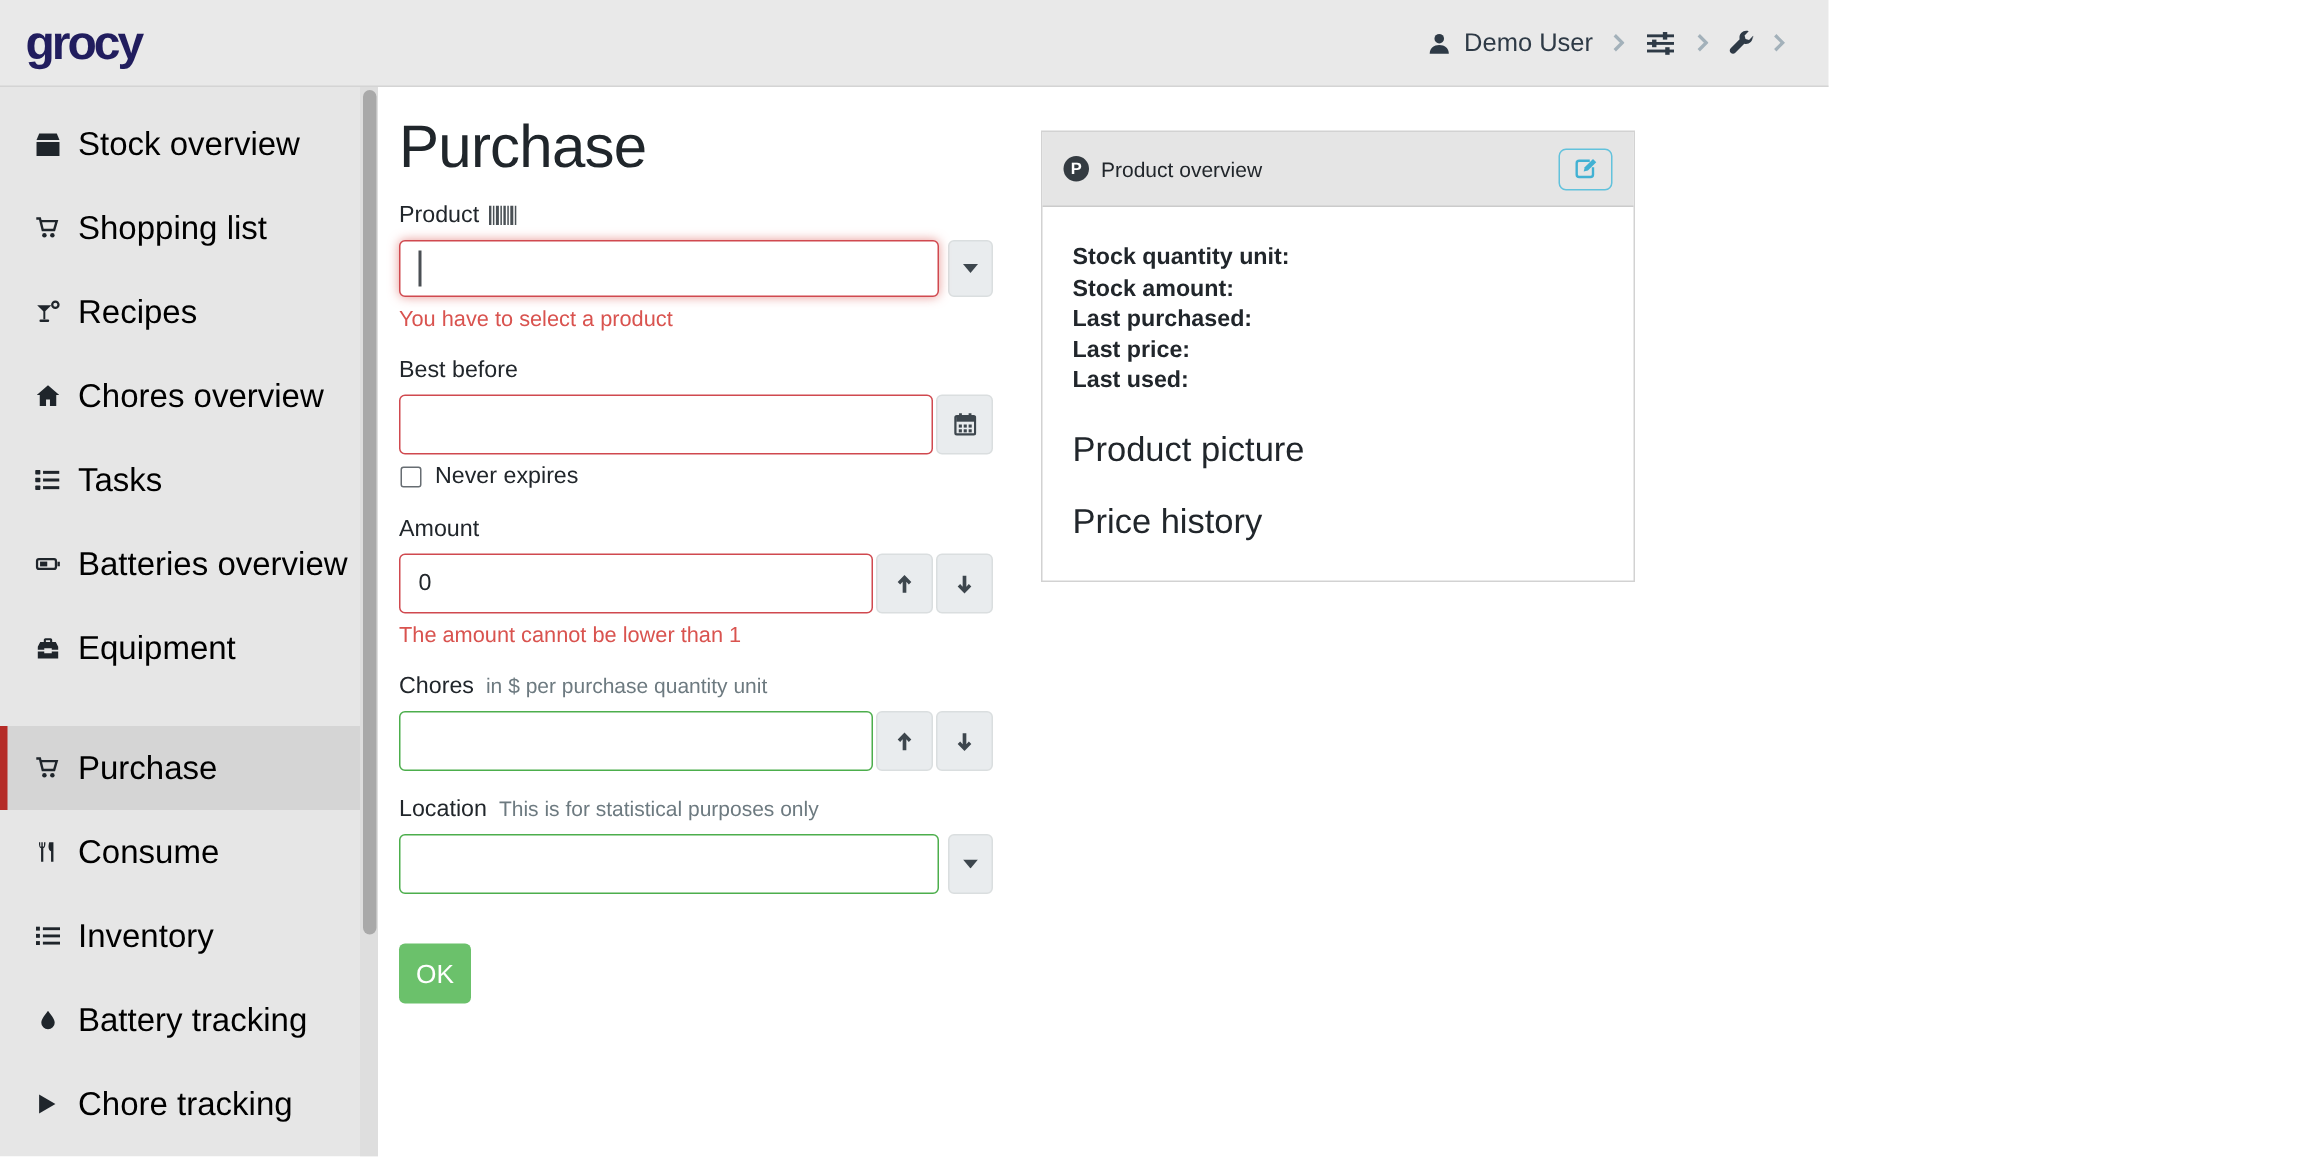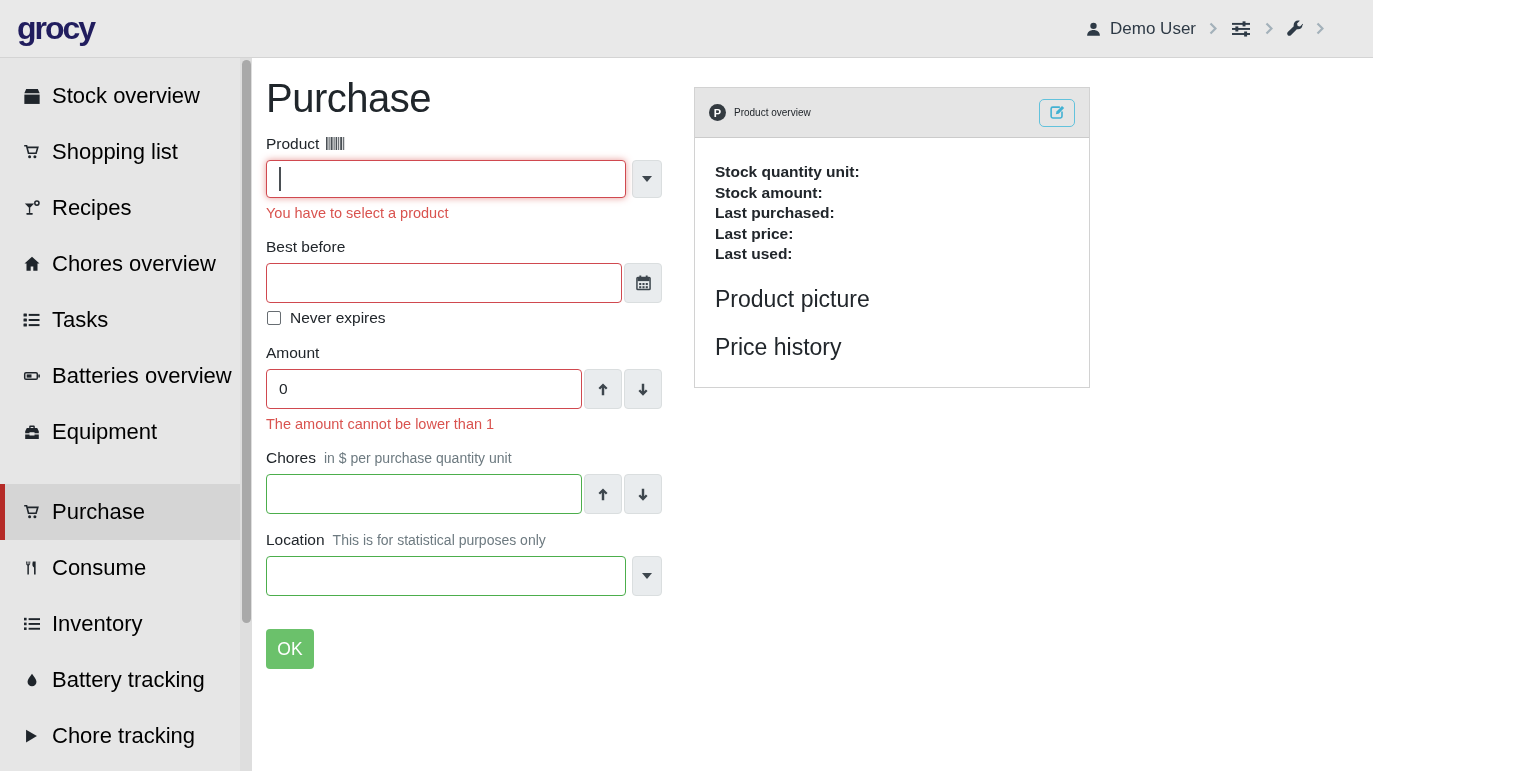--- a/index.html
+++ b/index.html
@@ -1,21 +1,21 @@
 <!DOCTYPE html>
 <html><head>
 <meta charset="utf-8">
 <style>
   * { box-sizing: border-box; margin: 0; padding: 0; }
   html,body { width:1531px; height:771px; overflow:hidden; }
   body { font-family:"Liberation Sans", sans-serif; background:#fff; color:#21262b; position:relative; }
 
   
-  .topbar { position:absolute; top:0; left:0; width:1373px; height:58px; background:#e9e9e9;
-            border-bottom:1px solid #d4d4d4; display:flex; align-items:center; padding:0 36px 0 17px; z-index:20; }
+  .topbar { position:absolute; top:0; left:0; width:1219px; height:58px; background:#e9e9e9;
+            border-bottom:1px solid #d4d4d4; display:flex; align-items:center; padding:0 16px 0 17px; z-index:20; }
   .logo { font-size:32px; font-weight:bold; letter-spacing:-2px; color:#211d5e; cursor:pointer; }
   .topbar-right { margin-left:auto; display:flex; align-items:center; color:#2e3a46; }
   .top-link { display:flex; align-items:center; gap:9px; cursor:pointer; }
   .top-label { font-size:17px; color:#2e3a46; }
   .chev { color:#a3b1ba; display:flex; margin:0 13px; }
   .top-icon { display:flex; color:#2e3a46; }
 
   
   .sidebar { position:absolute; top:58px; left:0; width:252px; height:713px; background:#e6e6e6; padding-top:10px; }
   .sb-track { position:absolute; top:0; right:0; width:12px; height:100%; background:#dedede; }
@@ -61,21 +61,21 @@
 
   .ok-btn { margin-top:16px; width:48px; height:40px; background:#6bc16b; color:#fff; font-size:17.5px;
             border:none; border-radius:4px; cursor:pointer; font-family:"Liberation Sans",sans-serif; }
 
   
   .card { width:396px; margin-left:32px; margin-top:15px; border:1px solid #d2d2d2; background:#fff; }
   .card-header { background:#e5e5e5; border-bottom:1px solid #cbcbcb; display:flex; align-items:center;
                  padding:11px 14px; height:50px; }
   .p-circle { width:17px; height:17px; border-radius:50%; background:#343b41; color:#fff; font-size:11px;
               font-weight:bold; display:flex; align-items:center; justify-content:center; margin-right:8px; flex:none; }
-  .card-title { font-size:10px; color:#21262b; }
+  .card-title { font-size:14px; color:#21262b; }
   .edit-btn { margin-left:auto; width:36px; height:28px; border:1.5px solid #62c2dc; border-radius:5px;
               background:transparent; display:flex; align-items:center; justify-content:center; color:#41b1d3; cursor:pointer; }
   .card-body { padding:24px 20px 26px 20px; }
   .field-line { font-size:15.5px; font-weight:bold; color:#21262b; line-height:20.5px; }
   .section-heading { font-size:23px; font-weight:400; color:#21262b; margin-top:21px; }
 
   svg { display:block; }
 </style>
 </head>
 <body>

